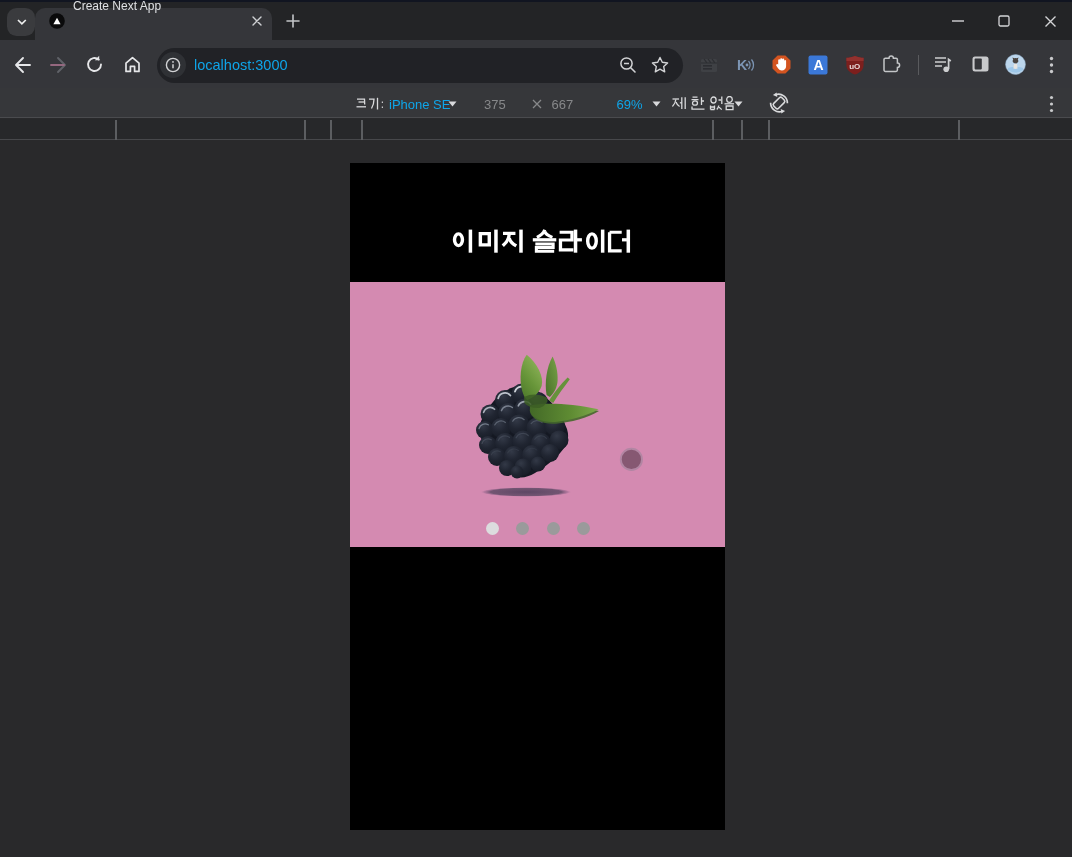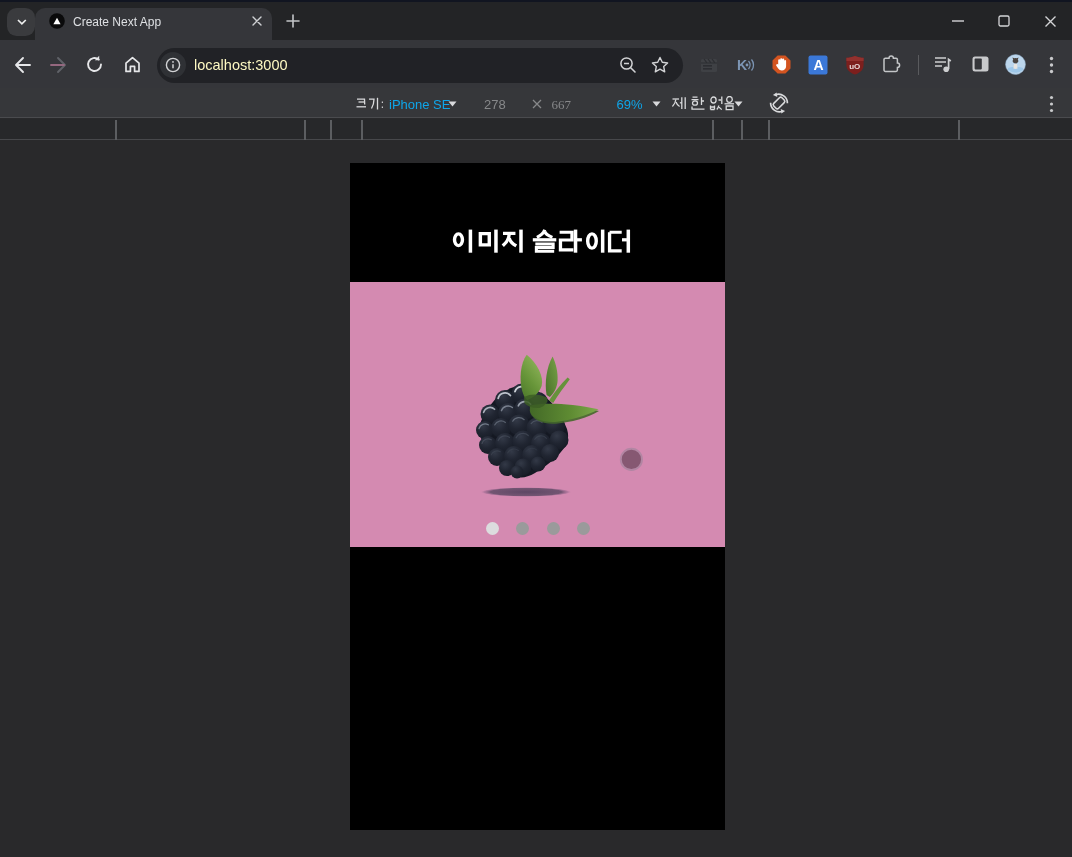--- a/index.html
+++ b/index.html
@@ -31,21 +31,21 @@
 <div id="chevbtn"></div>
 <svg class="abs" style="left:16.5px;top:18.5px" width="10" height="7">
     <path d="M1 1 L4.9 4.9 L8.8 1" stroke="#eceded" stroke-width="1.7" fill="none" stroke-linecap="butt"></path>
   </svg>
 <div id="tab"></div>
 
 <svg class="abs" style="left:49px;top:13px" width="16" height="16">
     <circle cx="8" cy="8" r="7.8" fill="#0a0a0b"></circle>
     <path d="M8 4.8 L11.6 11.2 H4.4 Z" fill="#fff"></path>
   </svg>
-<div class="ttxt" style="left:73px;top:16px;">Create Next App</div>
+<div class="ttxt" style="left:73px;top:0;">Create Next App</div>
 <svg class="abs" style="left:251px;top:15px" width="12" height="12">
     <path d="M2 2 L10 10 M10 2 L2 10" stroke="#cfd1d4" stroke-width="1.4" fill="none" stroke-linecap="round"></path>
   </svg>
 <svg class="abs" style="left:286px;top:14px" width="14" height="14">
     <path d="M7 1 V13 M1 7 H13" stroke="#c3c5c8" stroke-width="1.6" fill="none" stroke-linecap="round"></path>
   </svg>
 
 <svg class="abs" style="left:951px;top:15px" width="14" height="12">
     <path d="M1 6 H13" stroke="#d4d5d7" stroke-width="1.4"></path>
   </svg>
@@ -76,21 +76,21 @@
     <path d="M3 8.2 L9.5 2.6 L16 8.2 V16.4 H11.6 V11.4 H7.4 V16.4 H3 Z" stroke="#e6e7e9" stroke-width="1.7" fill="none" stroke-linejoin="round"></path>
   </svg>
 
 <div id="pill"></div>
 <div id="chip"></div>
 <svg class="abs" style="left:164.5px;top:57.2px" width="16" height="16">
     <circle cx="8" cy="8" r="6.6" stroke="#d2d3d5" stroke-width="1.4" fill="none"></circle>
     <path d="M8 7.2 V11.2" stroke="#d2d3d5" stroke-width="1.5"></path>
     <circle cx="8" cy="4.9" r="0.9" fill="#d2d3d5"></circle>
   </svg>
-<div class="abs" style="left:194px;top:57.6px;font-size:14.5px;line-height:14px;color:#fef9c3;">localhost:3000</div>
+<div class="abs" style="left:194px;top:57.6px;font-size:14.5px;line-height:14px;color:#0ea5e9;">localhost:3000</div>
 
 <svg class="abs" style="left:619px;top:56px" width="18" height="18">
     <circle cx="7.5" cy="7.5" r="5.6" stroke="#d2d3d5" stroke-width="1.5" fill="none"></circle>
     <path d="M5 7.5 H10" stroke="#d2d3d5" stroke-width="1.5"></path>
     <path d="M11.7 11.7 L16 16" stroke="#d2d3d5" stroke-width="1.6" stroke-linecap="round"></path>
   </svg>
 
 <svg class="abs" style="left:651px;top:56px" width="18" height="18">
     <path d="M9 1.5 L11.3 6.3 L16.6 7 L12.7 10.6 L13.7 15.8 L9 13.2 L4.3 15.8 L5.3 10.6 L1.4 7 L6.7 6.3 Z" stroke="#d2d3d5" stroke-width="1.4" fill="none" stroke-linejoin="round"></path>
   </svg>
@@ -162,25 +162,25 @@
     <path d="M2.5 5 H8.6" stroke="#d9dadc" stroke-width="1.3" fill="none"></path>
     <path d="M0.5 9.8 H10" stroke="#d9dadc" stroke-width="1.3" fill="none"></path>
     <path d="M13 2.2 H18 Q18 7 15.5 11.5" stroke="#d9dadc" stroke-width="1.3" fill="none"></path>
     <path d="M21.5 0.8 V12.5" stroke="#d9dadc" stroke-width="1.3" fill="none"></path>
     <path d="M25.8 5.2 h1.1 M25.8 10.2 h1.1" stroke="#d9dadc" stroke-width="1.4" fill="none"></path>
   </svg>
 <div class="dtext wtxt" style="left:389px;">iPhone SE</div>
 <svg class="abs" style="left:448px;top:101px" width="9" height="6">
     <path d="M0.5 0.5 H8.5 L4.5 5.5 Z" fill="#d9dadc"></path>
   </svg>
-<div class="dtext gtxt" style="left:484px;">278</div>
+<div class="dtext gtxt" style="left:484px;">375</div>
 <svg class="abs" style="left:532px;top:99px" width="10" height="10">
     <path d="M1 1 L9 9 M9 1 L1 9" stroke="#87888a" stroke-width="1.3"></path>
   </svg>
-<div class="dtext gtxt" style="left:551.5px;font-family:Liberation Serif, serif;">667</div>
+<div class="dtext gtxt" style="left:551.5px;">667</div>
 <div class="dtext wtxt" style="left:616.5px;">69%</div>
 <svg class="abs" style="left:652px;top:101px" width="9" height="6">
     <path d="M0.5 0.5 H8.5 L4.5 5.5 Z" fill="#d9dadc"></path>
   </svg>
 
 <svg class="abs" style="left:672px;top:96px" width="62" height="16" id="k-jehan">
     <path d="M0.5 3 H7" stroke="#d9dadc" stroke-width="1.3" fill="none"></path>
     <path d="M3.8 3.5 Q3.5 7.5 0.4 10.5" stroke="#d9dadc" stroke-width="1.3" fill="none"></path>
     <path d="M4 6 Q5 9 7.6 10.5" stroke="#d9dadc" stroke-width="1.3" fill="none"></path>
     <path d="M9.8 1.2 V13" stroke="#d9dadc" stroke-width="1.3" fill="none"></path>

